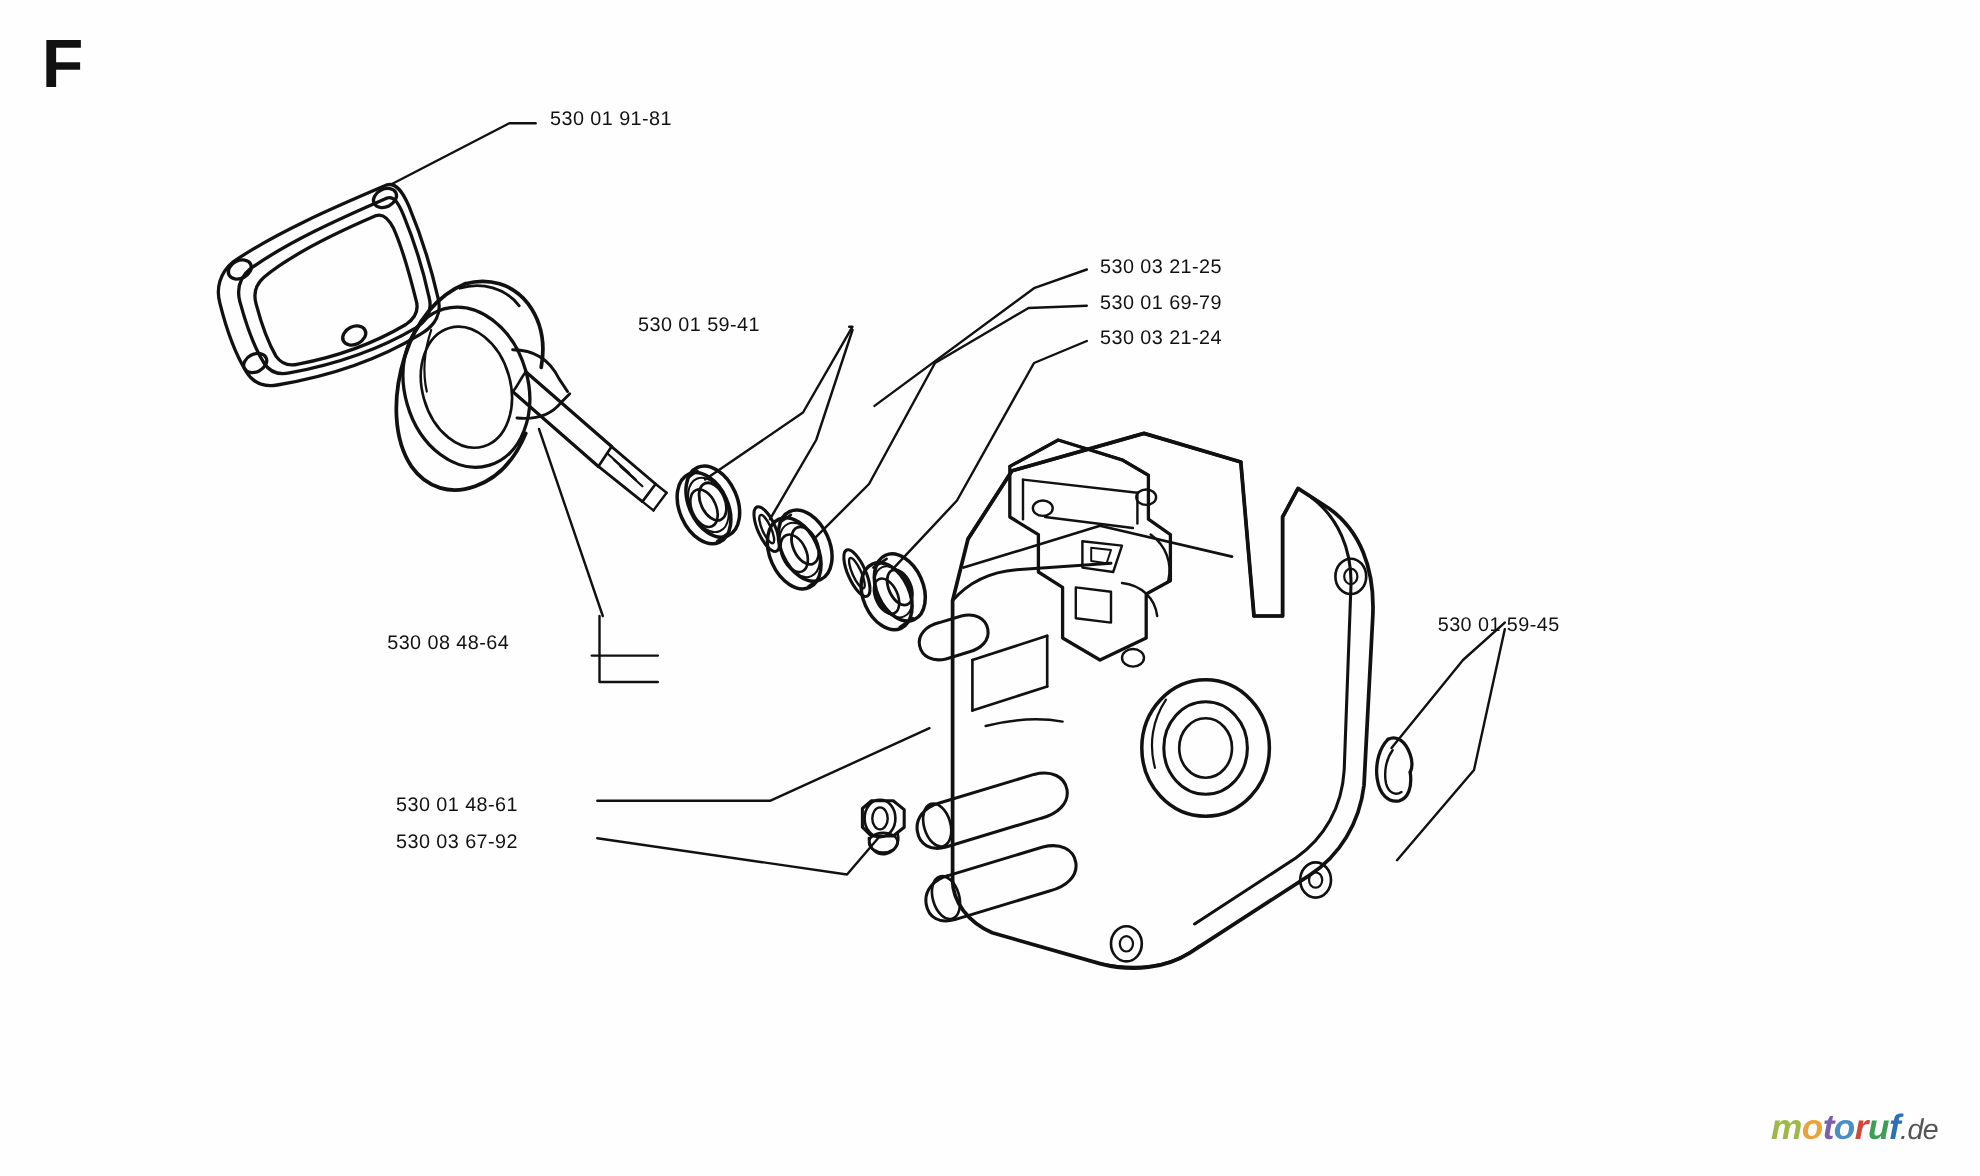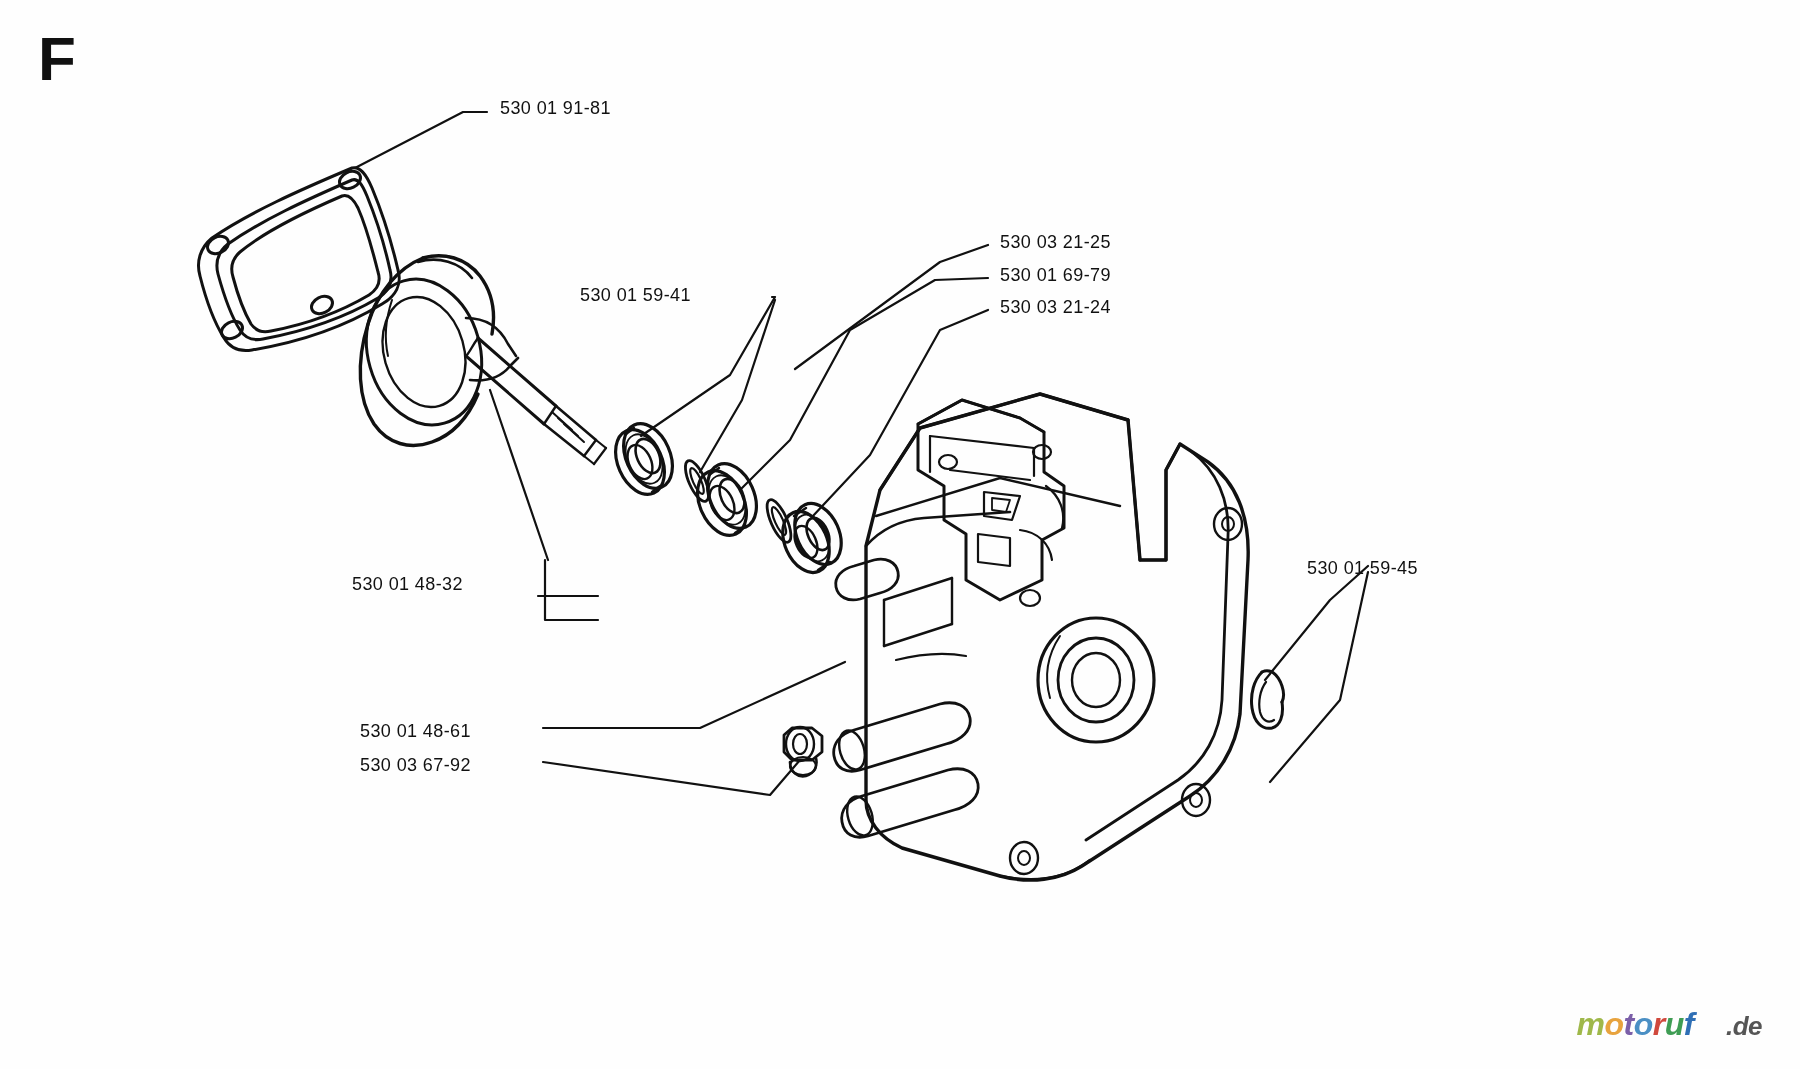--- a/index.html
+++ b/index.html
@@ -52,21 +52,21 @@
     letter-spacing: -0.5px;
     white-space: nowrap;
   }
   .watermark .c1 { color: #9fb84a; }
   .watermark .c2 { color: #e8a33d; }
   .watermark .c3 { color: #7b5fa8; }
   .watermark .c4 { color: #4a8fc4; }
   .watermark .c5 { color: #d0483c; }
   .watermark .c6 { color: #3f9d54; }
   .watermark .c7 { color: #2f6fb5; }
-  .watermark .dot { color: #555555; font-size: 26px; font-style: italic; font-weight: bold; margin-left: 32px; }
+  .watermark .dot { color: #555555; font-size: 26px; font-style: italic; font-weight: normal; }
 </style>
 </head>
 <body>
 
 <div id="page">
 
   <div class="section-letter">F</div>
 
   <svg id="diagram" viewBox="0 0 1800 1069">
     <g fill="none" stroke="#111111" stroke-width="2.6" stroke-linecap="round" stroke-linejoin="round">
@@ -327,21 +327,21 @@
   <div class="plabel" style="left:500px; top:98px;">530 01 91-81</div>
 
   <div class="plabel" style="left:580px; top:285px;text-align:center;">530 01 59-41</div>
 
   <div class="plabel" style="left:1000px; top:232px;">530 03 21-25</div>
 
   <div class="plabel" style="left:1000px; top:265px;">530 01 69-79</div>
 
   <div class="plabel" style="left:1000px; top:297px;">530 03 21-24</div>
 
-  <div class="plabel" style="left:352px; top:574px;">530 01 48-32</div>
+  <div class="plabel" style="left:352px; top:574px;">530 08 48-64</div>
 
   <div class="plabel" style="left:1307px; top:558px;">530 01 59-45</div>
 
   <div class="plabel" style="left:360px; top:721px;">530 01 48-61</div>
 
   <div class="plabel" style="left:360px; top:755px;">530 03 67-92</div>
 
   <div class="watermark">
     <span class="c1">m</span><span class="c2">o</span><span class="c3">t</span><span class="c4">o</span><span class="c5">r</span><span class="c6">u</span><span class="c7">f</span><span class="dot">.de</span>
   </div>

